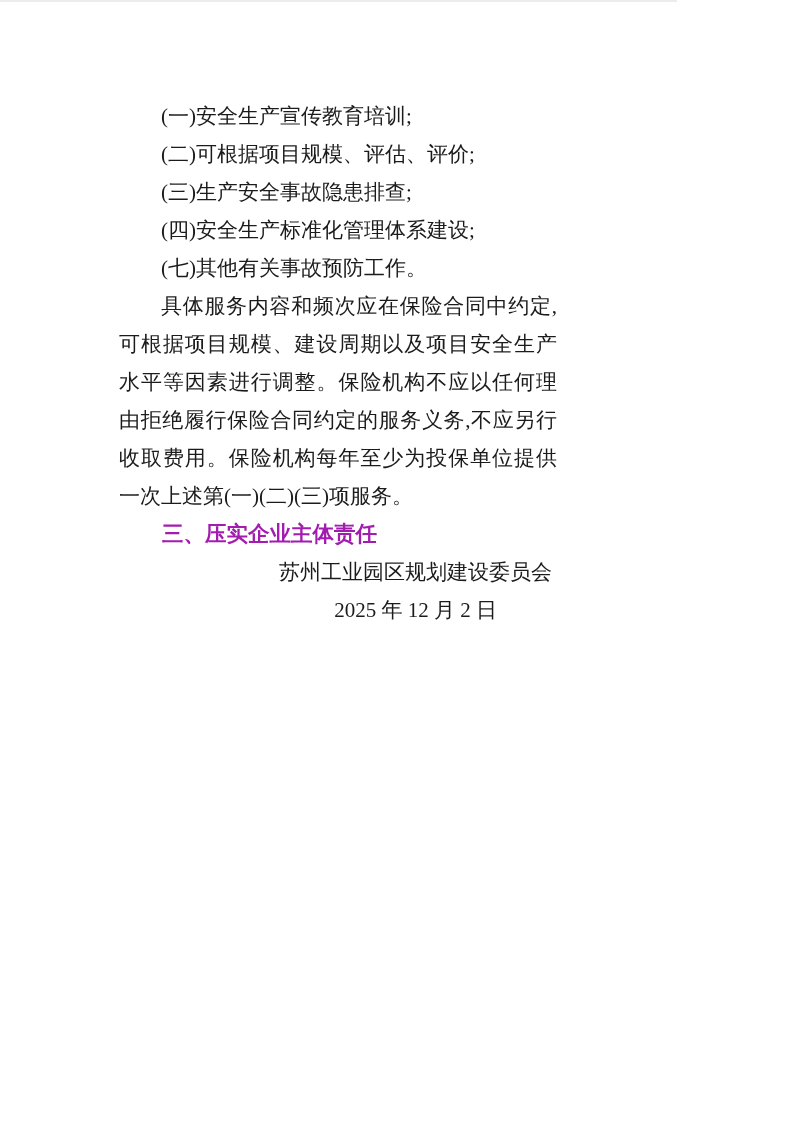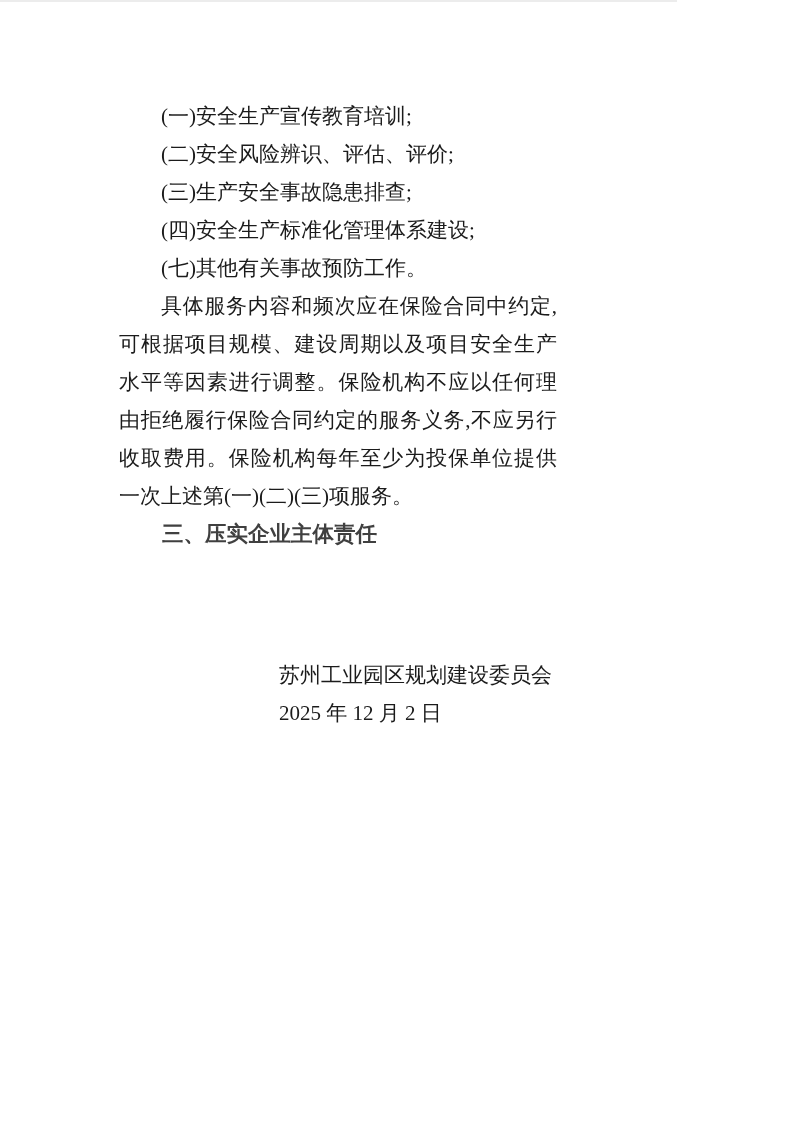--- a/index.html
+++ b/index.html
@@ -26,41 +26,41 @@
     text-indent: 2em;
     text-align: justify;
   }
   .section-heading {
     margin: 0;
     text-indent: 2em;
     font-family: "Liberation Sans", "DejaVu Sans", sans-serif;
     font-weight: 700;
     font-size: 21.5px;
     line-height: 38px;
-    color: #404040;
+    color: #a21caf;
   }
   .signature-block {
-    margin-top: 103px;
     margin-left: auto;
     margin-right: 5px;
     width: fit-content;
+    text-align: center;
     font-family: Liberation Serif, serif;
   }
   .signature-org, .signature-date {
     line-height: 38px;
     white-space: nowrap;
   }
 </style>
 </head>
 <body>
 
 <div class="page">
 
   <p class="list-item">(一)安全生产宣传教育培训;</p>
-  <p class="list-item">(二)安全风险辨识、评估、评价;</p>
+  <p class="list-item">(二)可根据项目规模、评估、评价;</p>
   <p class="list-item">(三)生产安全事故隐患排查;</p>
   <p class="list-item">(四)安全生产标准化管理体系建设;</p>
   <p class="list-item">(七)其他有关事故预防工作。</p>
 
   <p class="para">具体服务内容和频次应在保险合同中约定,可根据项目规模、建设周期以及项目安全生产水平等因素进行调整。保险机构不应以任何理由拒绝履行保险合同约定的服务义务,不应另行收取费用。保险机构每年至少为投保单位提供一次上述第(一)(二)(三)项服务。</p>
 
 
   <h3 class="section-heading">三、压实企业主体责任</h3>
 
 

